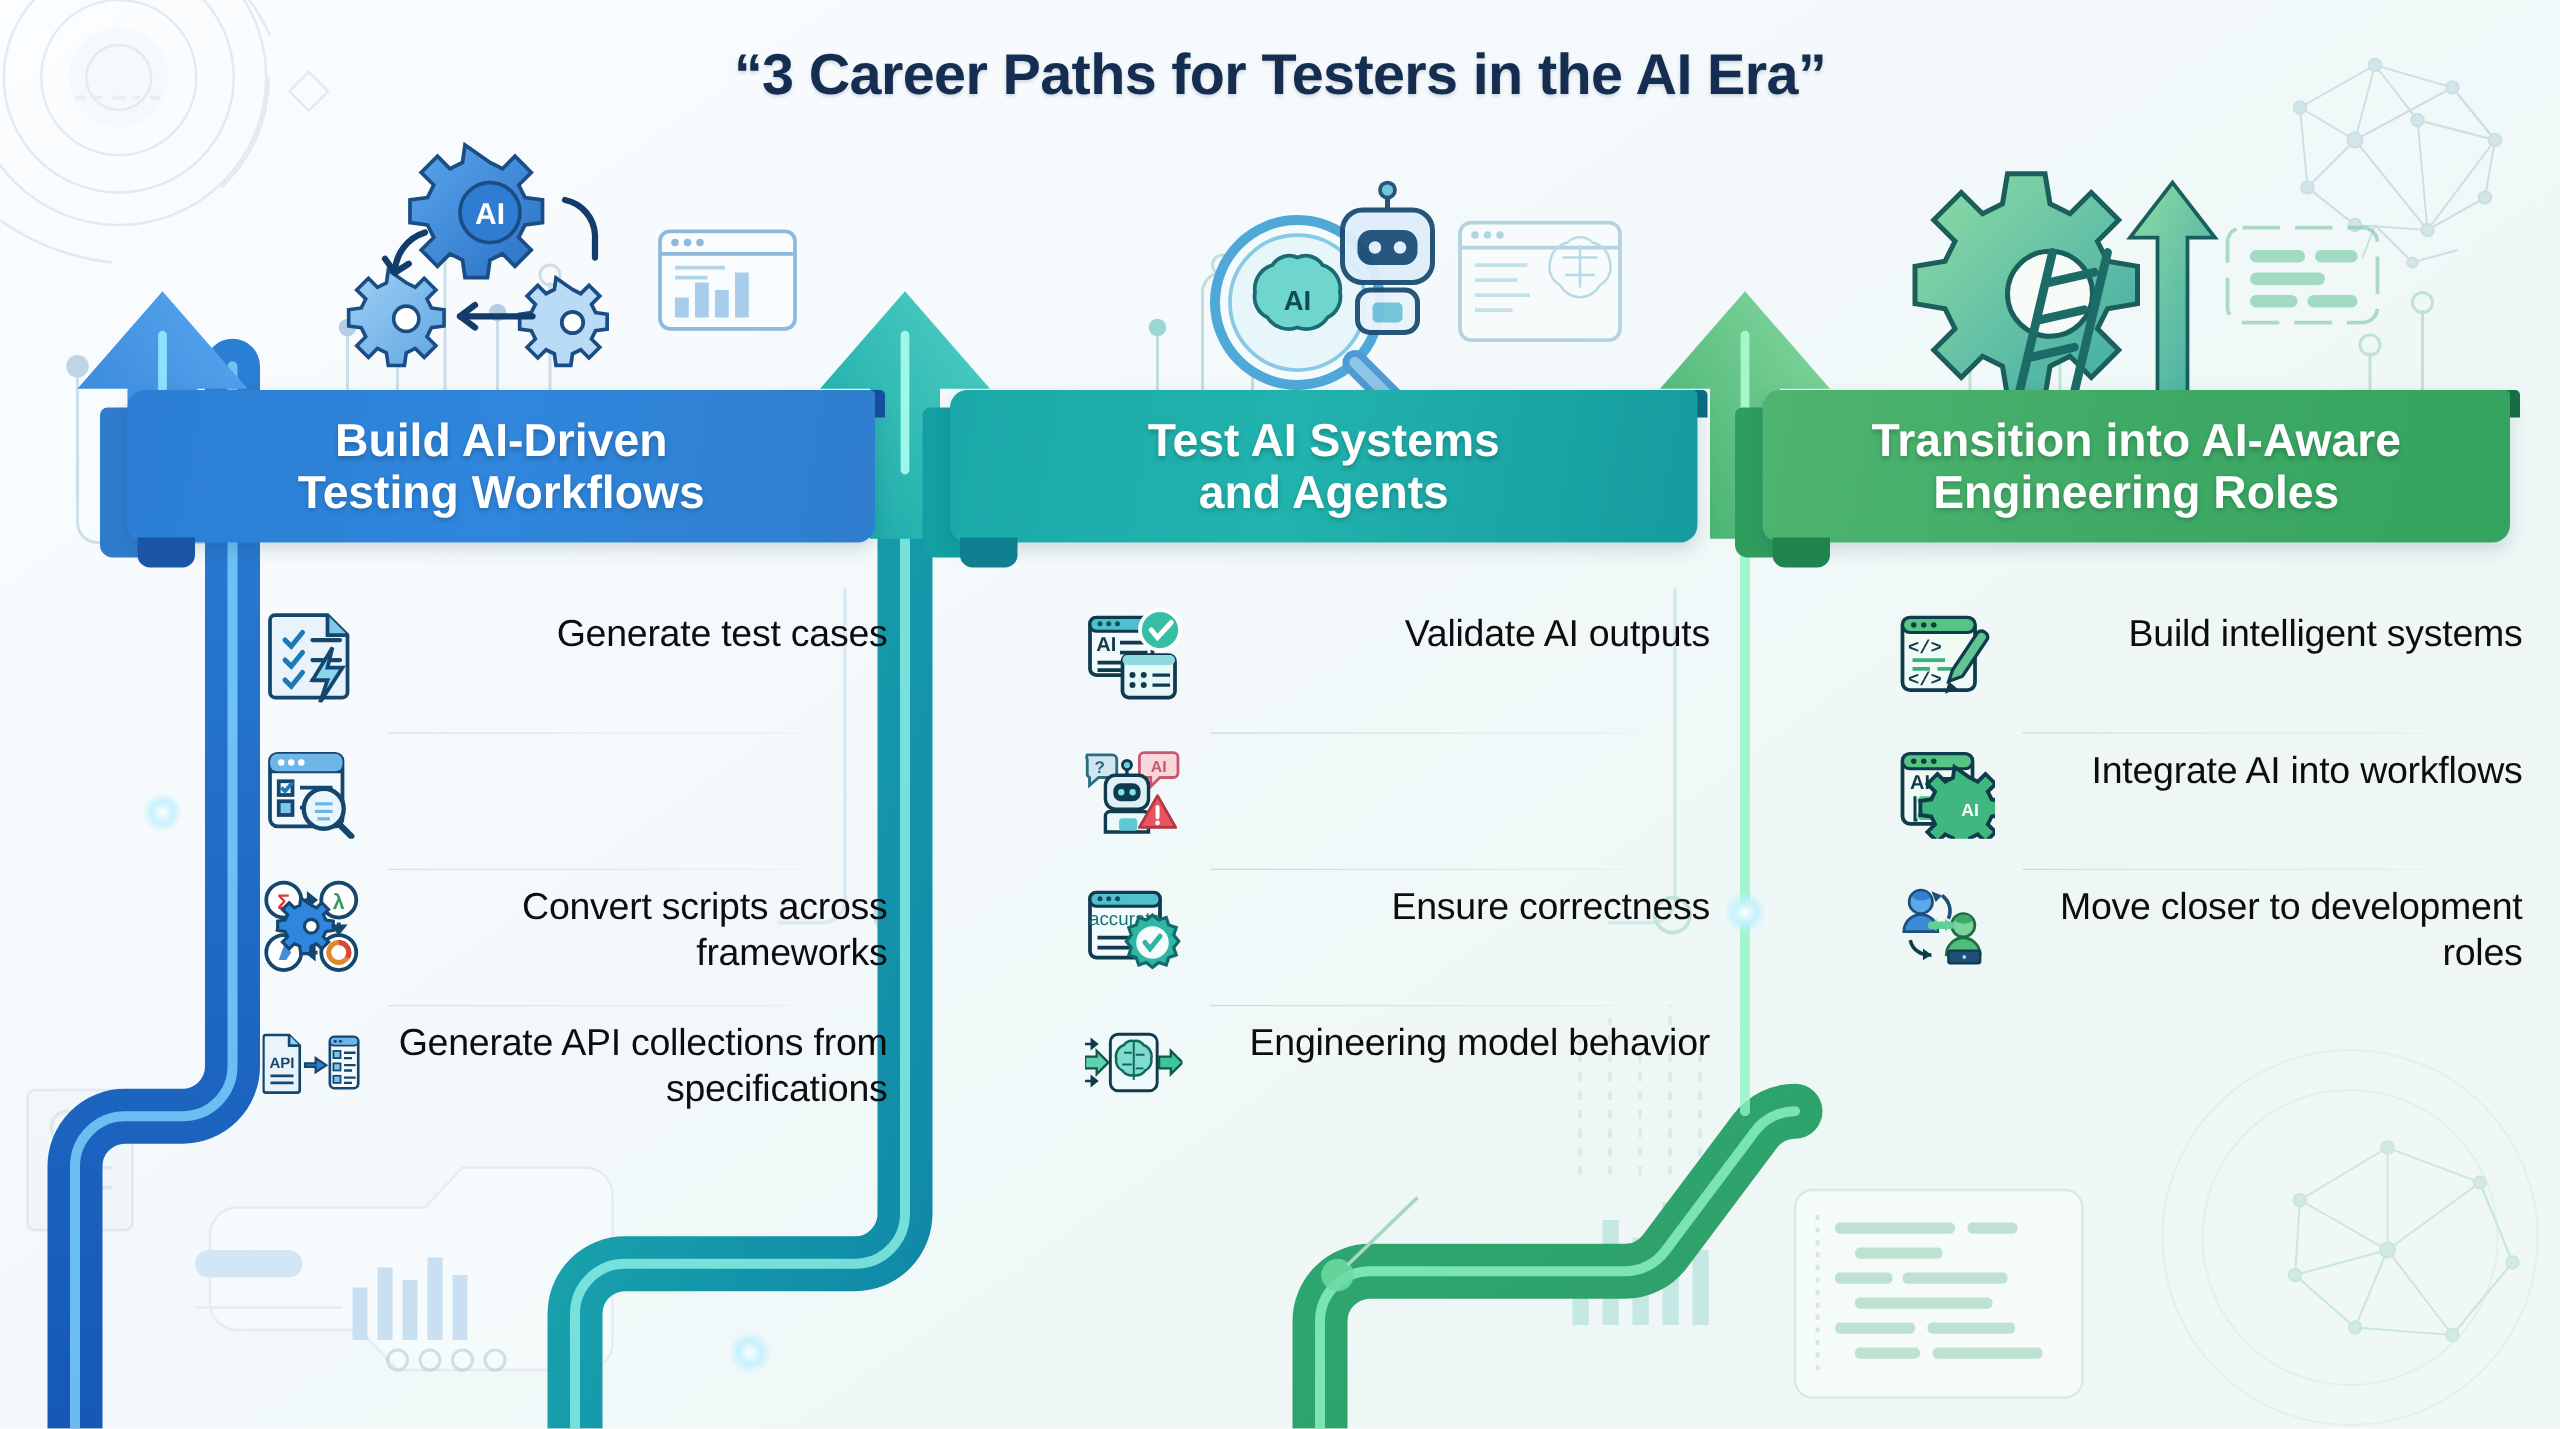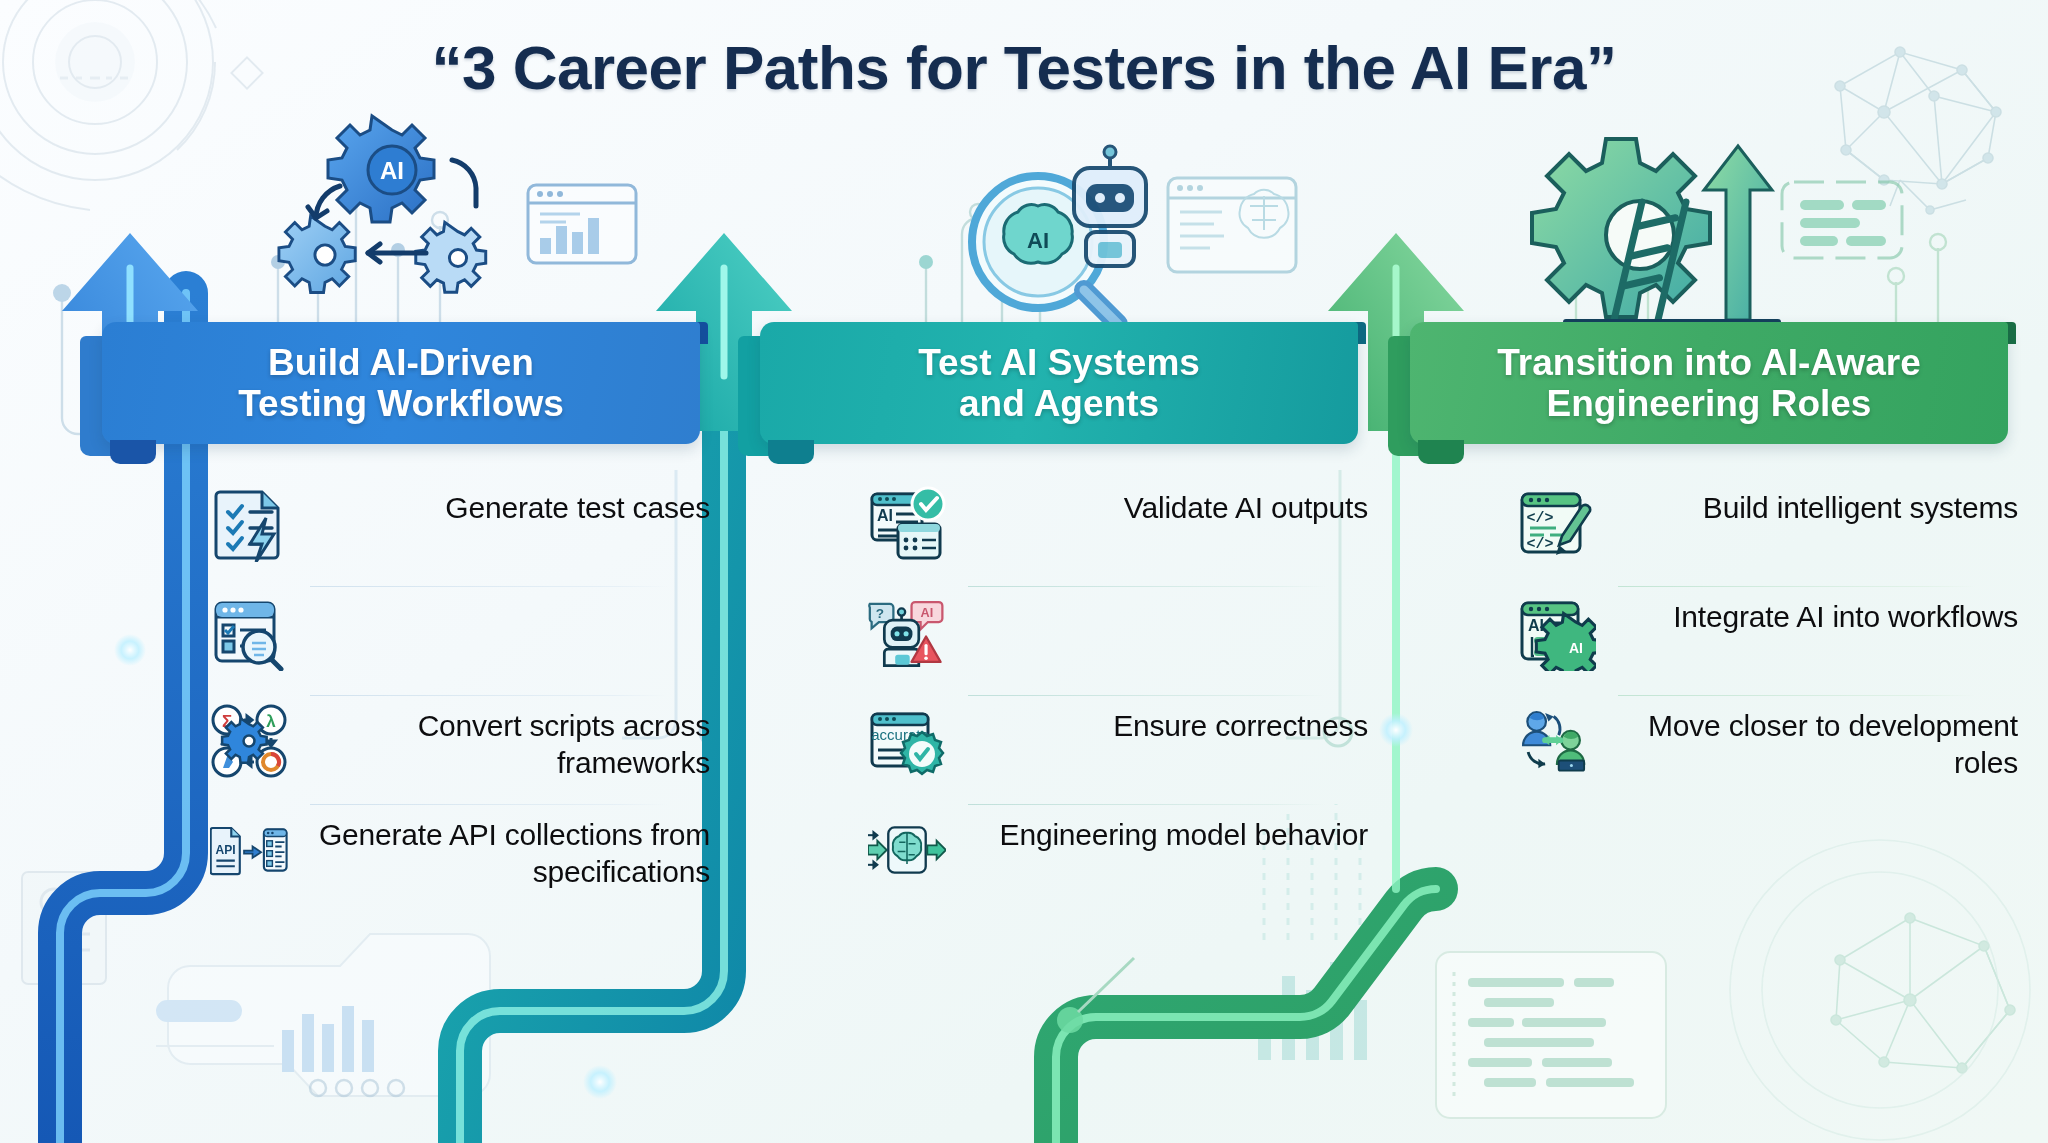--- a/index.html
+++ b/index.html
@@ -18,36 +18,36 @@
     position: absolute; inset: 0;
     width: 2048px; height: 1143px;
     pointer-events: none;
   }
 
   
   #title {
     position: absolute;
     top: 32px; left: 0; width: 2048px;
     text-align: center;
-    font-size: 62px;
+    font-size: 46px;
     font-weight: bold;
     letter-spacing: -0.5px;
     color: #152d50;
     text-shadow: 0 2px 3px rgba(20,45,80,0.18);
     white-space: nowrap;
   }
 
   
   .column { position: absolute; top: 0; height: 1143px; }
   #col-0 { left: 60px;   width: 640px; }
   #col-1 { left: 718px;  width: 640px; }
   #col-2 { left: 1368px; width: 640px; }
 
   
-  .banner-wrap { position: absolute; top: 322px; left: 20px; width: 620px; height: 135px; }
+  .banner-wrap { position: absolute; top: 312px; left: 20px; width: 620px; height: 135px; }
   .banner-fold-l {
     position: absolute; left: 0; top: 14px;
     width: 34px; height: 120px;
     border-radius: 6px 0 0 10px;
   }
   .banner-fold-r {
     position: absolute; right: -8px; top: 0;
     width: 40px; height: 22px;
     border-radius: 0 4px 0 0;
   }

